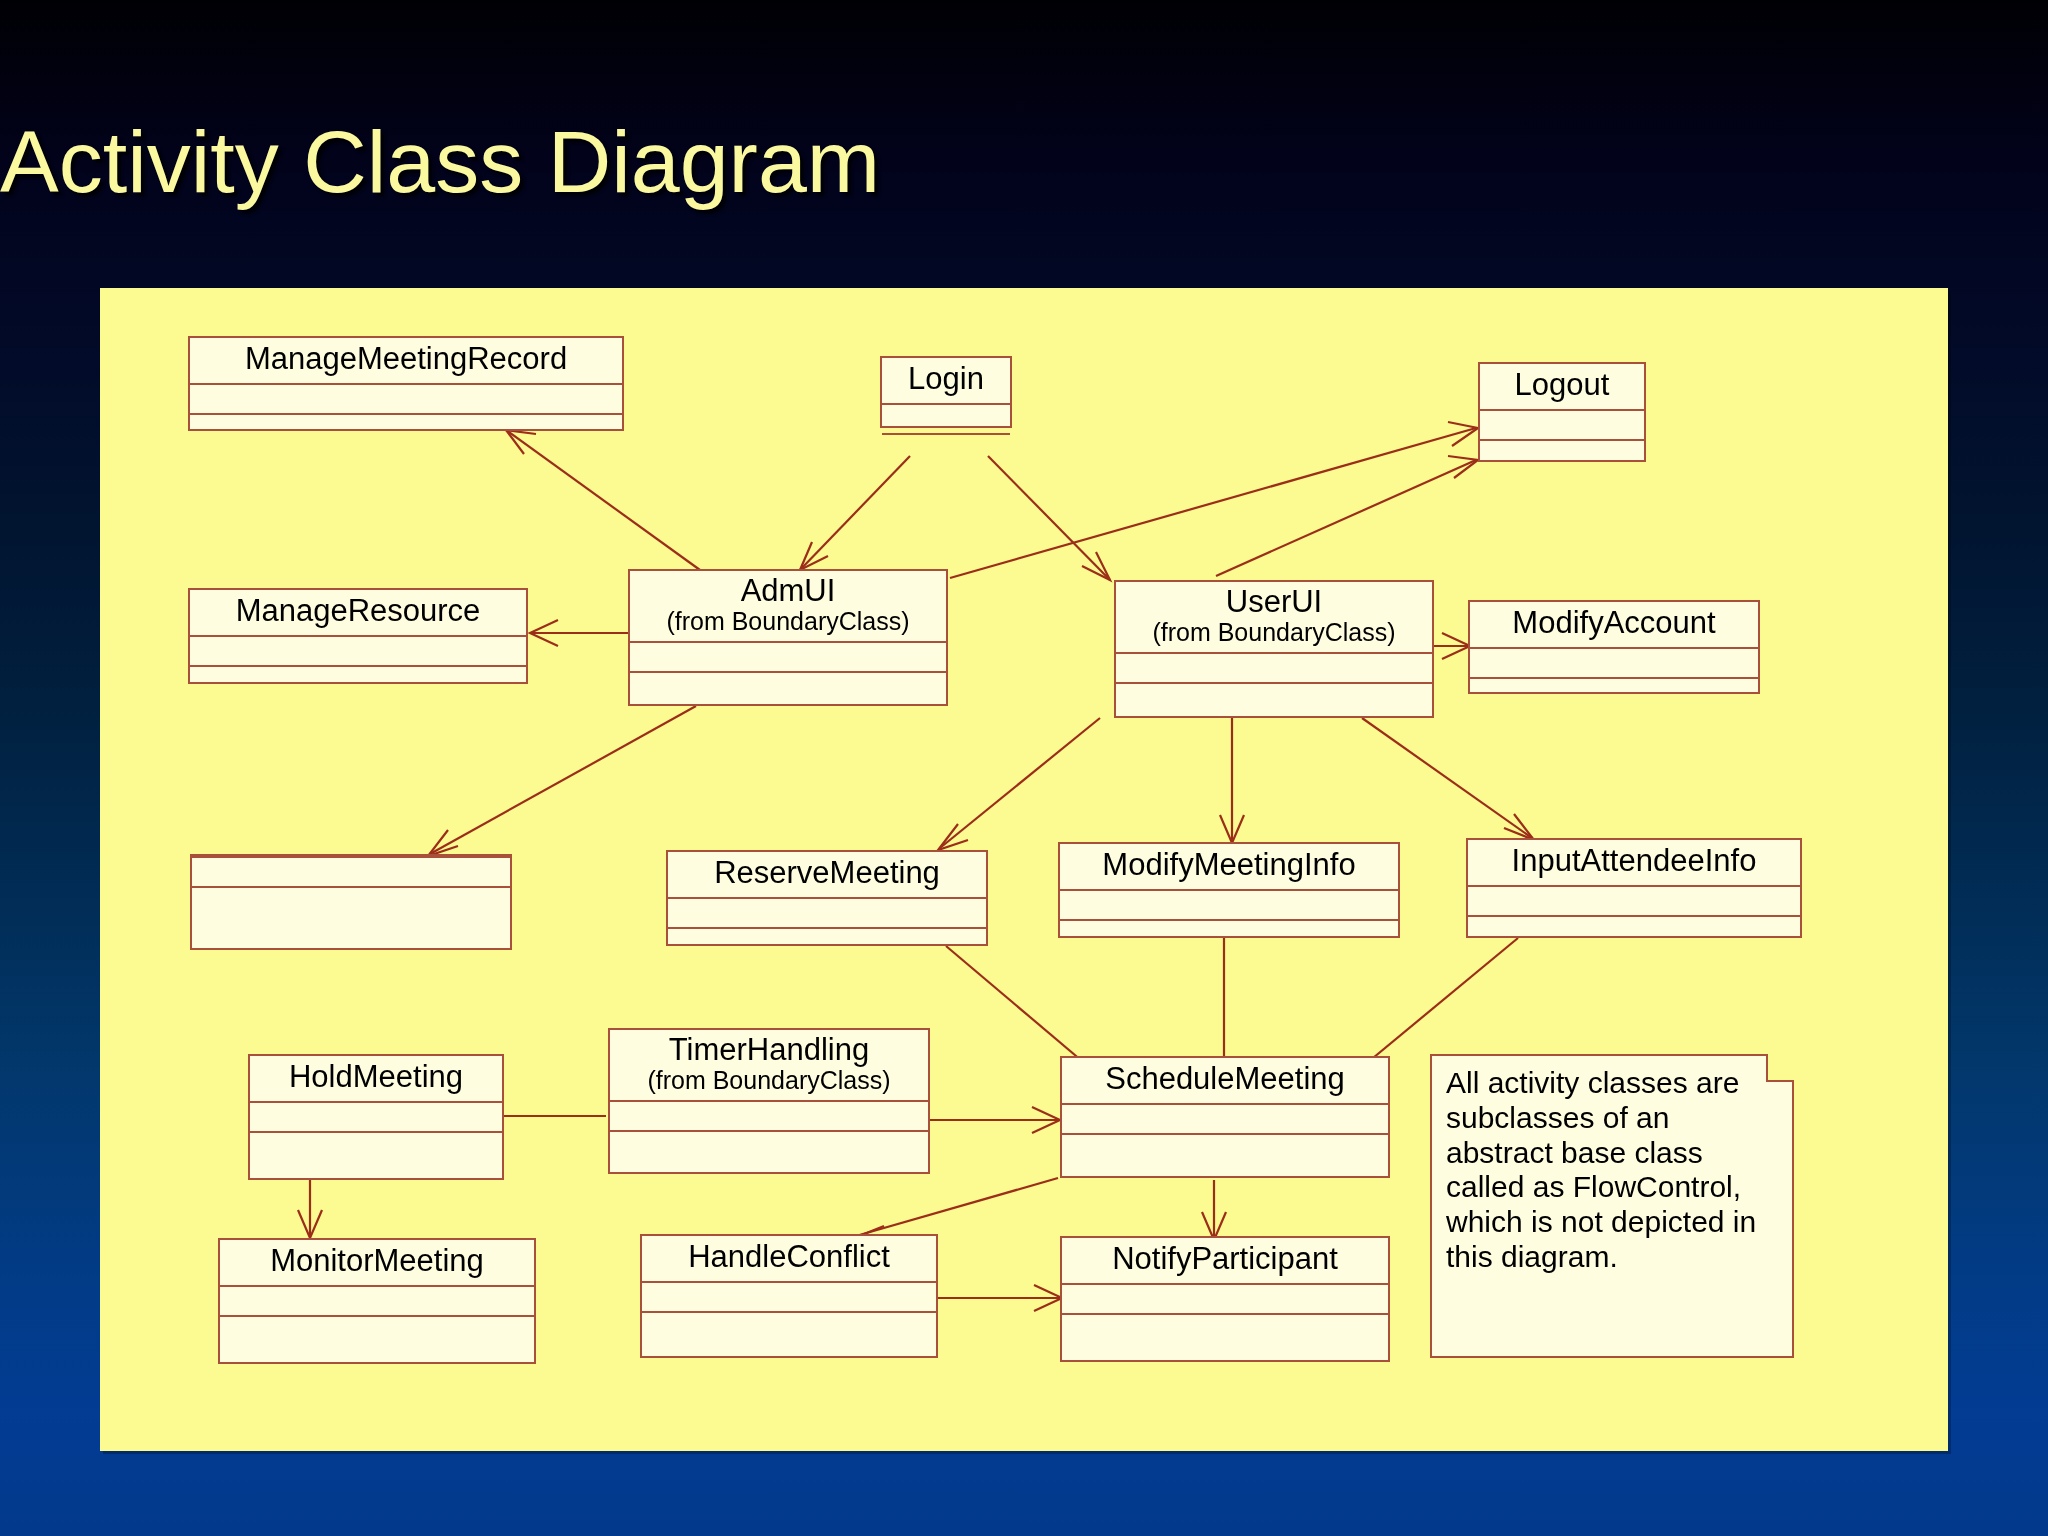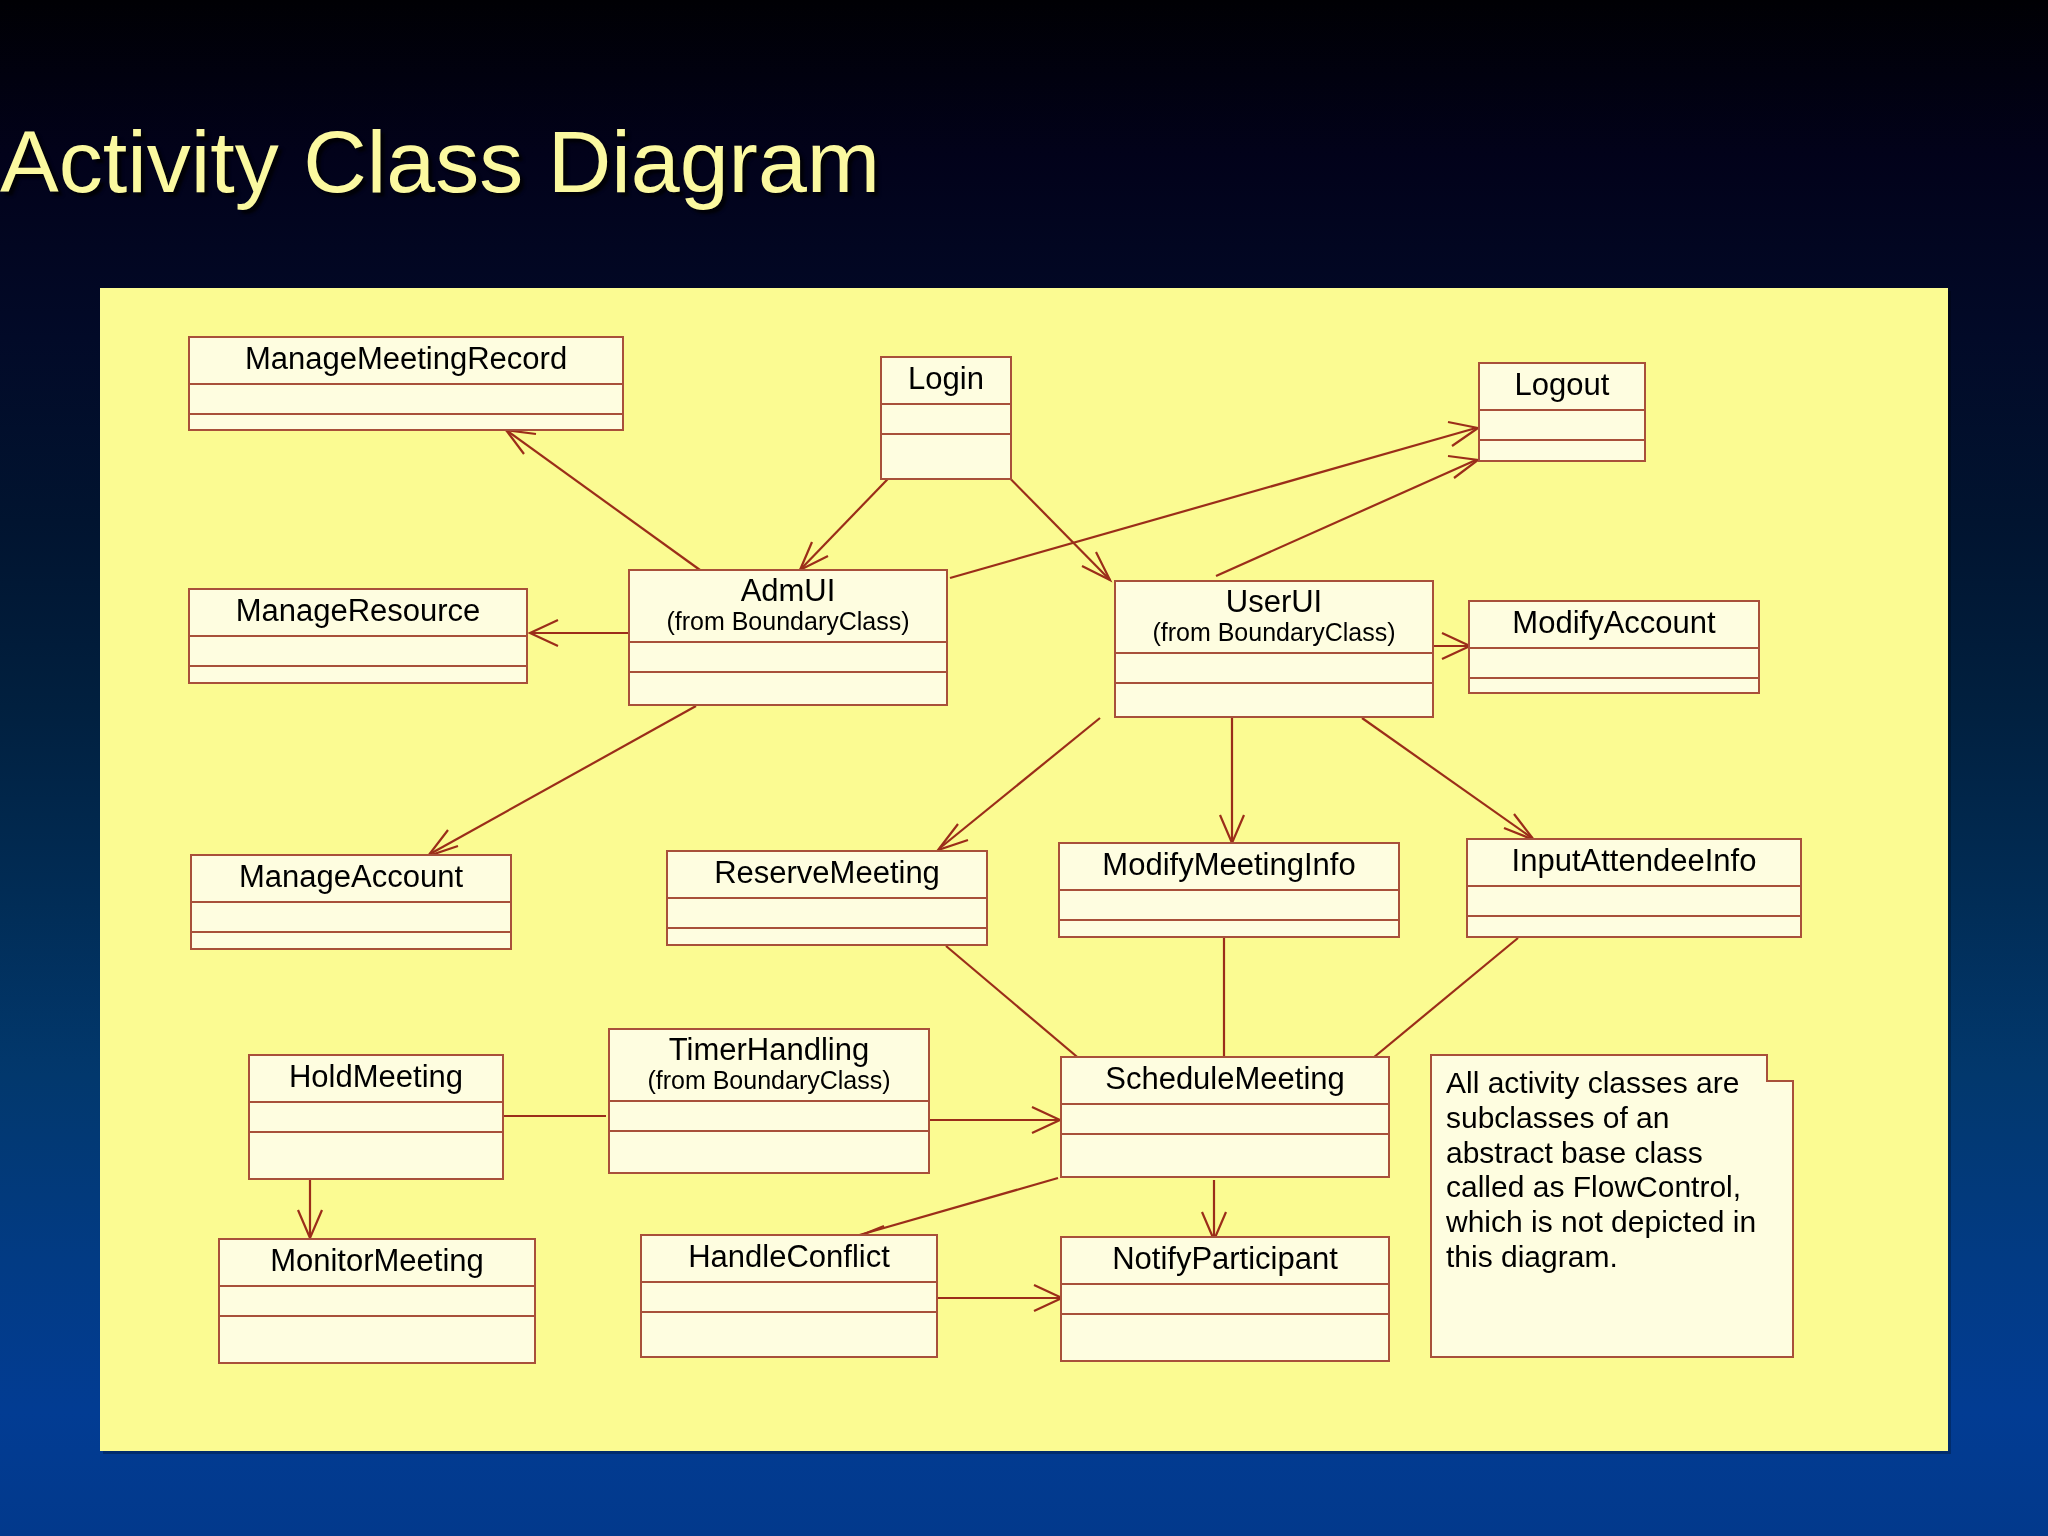--- a/index.html
+++ b/index.html
@@ -244,21 +244,21 @@
         <polyline points="934,997 962,1010 934,1023"></polyline>
       </g>
     </svg>
 
     <div class="uml-class" style="left:88px; top:48px; width:436px; height:95px;">
       <div class="uml-name">ManageMeetingRecord</div>
       <div class="uml-attrs"></div>
       <div class="uml-ops"></div>
     </div>
 
-    <div class="uml-class" style="left:780px; top:68px; width:132px; height:124px;">
+    <div class="uml-class" style="left:780px; top:68px; width:132px; height:72px;">
       <div class="uml-name">Login</div>
       <div class="uml-attrs"></div>
       <div class="uml-ops"></div>
     </div>
 
     <div class="uml-class" style="left:1378px; top:74px; width:168px; height:100px;">
       <div class="uml-name">Logout</div>
       <div class="uml-attrs"></div>
       <div class="uml-ops"></div>
     </div>
@@ -287,21 +287,20 @@
       <div class="uml-ops"></div>
     </div>
 
     <div class="uml-class" style="left:1368px; top:312px; width:292px; height:94px;">
       <div class="uml-name">ModifyAccount</div>
       <div class="uml-attrs"></div>
       <div class="uml-ops"></div>
     </div>
 
     <div class="uml-class" style="left:90px; top:566px; width:322px; height:96px;">
-      <div class="uml-name">ManageAccount</div>
       <div class="uml-attrs"></div>
       <div class="uml-ops"></div>
     </div>
 
     <div class="uml-class" style="left:566px; top:562px; width:322px; height:96px;">
       <div class="uml-name">ReserveMeeting</div>
       <div class="uml-attrs"></div>
       <div class="uml-ops"></div>
     </div>
 

